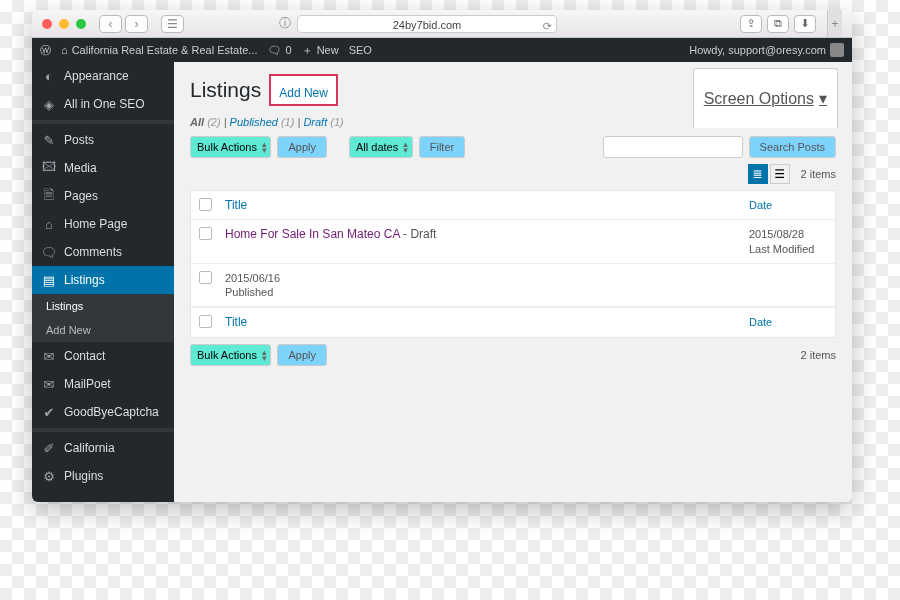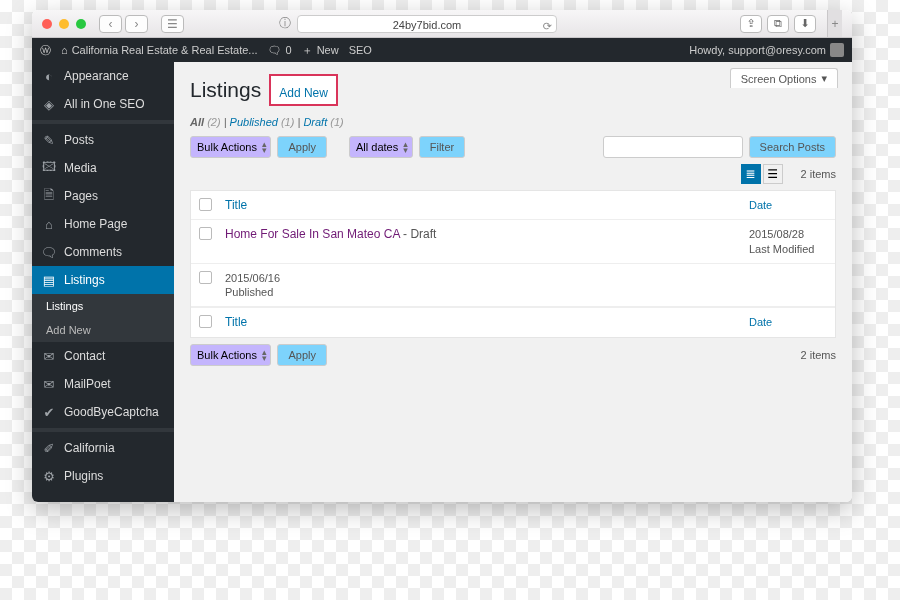--- a/index.html
+++ b/index.html
@@ -43,39 +43,39 @@
 .menu-item.active { background:#0073aa;color:#fff; }
 .submenu { background:#32373c; }
 .submenu .menu-item { padding:6px 10px 6px 14px;font-size:11px;color:#bbb; }
 .submenu .menu-item.cur { color:#fff; }
 .micon { width:14px;height:14px;display:flex;align-items:center;justify-content:center;color:#9ea3a8;font-size:13px; }
 .menu-item.active .micon{color:#fff;}
 .menu-sep { height:4px;background:#32373c;margin:2px 0; }
 
 
 .content { flex:1;background:#f1f1f1;overflow:auto;position:relative;padding:0 16px 16px; }
-.screen-opts { position:absolute;right:14px;top:6px;background:#fff;border:1px solid #ccc;border-bottom:none;border-radius:3px 3px 0 0;padding:3px 10px;font-size:11px;color:#555;display:flex;align-items:center;gap:5px; }
+.screen-opts { position:absolute;right:14px;top:6px;background:#fff;border:1px solid #ccc;border-bottom:none;border-radius:3px 3px 0 0;padding:20px 10px;font-size:16px;color:#555;display:flex;align-items:center;gap:5px;text-decoration:underline; }
 h1.page { font-size:21px;font-weight:400;color:#23282d;padding:12px 0 10px;display:flex;align-items:center;gap:8px; }
 .addnew-box { border:2px solid #d9345a;padding:2px 8px;background:#fff; }
 .addnew-link { color:#0073aa;font-size:12px; }
 
 .subsub { font-size:11px;margin-bottom:8px;color:#666;font-style:italic; }
 .subsub a{color:#0073aa;} .subsub .cnt{color:#999;}
 
 .tablenav { display:flex;align-items:center;gap:6px;margin:6px 0; }
-.select, .btn, .txtin { height:22px;border:1px solid #ccc;background:#c4b5fd;border-radius:3px;font-size:11px;padding:0 6px;display:flex;align-items:center; }
+.select, .btn, .txtin { height:22px;border:1px solid #ccc;background:#5eead4;border-radius:3px;font-size:11px;padding:0 6px;display:flex;align-items:center; }
 .select { padding-right:4px;gap:5px; }
 .updown{font-size:9px;line-height:6px;color:#666;display:flex;flex-direction:column;}
 .btn { background:#7dd3fc;border-color:#ccc;color:#555;padding:0 10px;cursor:pointer; }
 .txtin { width:140px;background:#fff; }
 .spacer{flex:1;}
 .viewmodes{display:flex;gap:2px;align-items:center;}
 .vm{width:20px;height:20px;border:1px solid #ccc;display:flex;align-items:center;justify-content:center;font-size:12px;}
 .vm.act{background:#0073aa;color:#fff;border-color:#0073aa;}
-.itemcnt{font-size:11px;color:#555;margin-left:12px;}
+.itemcnt{font-size:11px;color:#555;margin-left:5px;}
 
 
 .table{background:#fff;border:1px solid #e5e5e5;font-size:12px;}
 .trow{display:flex;align-items:flex-start;border-bottom:1px solid #eee;padding:7px 8px;gap:8px;}
 .trow.head,.trow.foot{background:#fff;color:#0073aa;font-weight:400;}
 .trow.foot{border-bottom:none;border-top:1px solid #eee;}
 .col-cb{width:18px;}
 .col-title{flex:1;color:#0073aa;}
 .col-title a{color:#701a75;text-decoration:none;}
 .col-title .stat{color:#555;margin-top:14px;}

